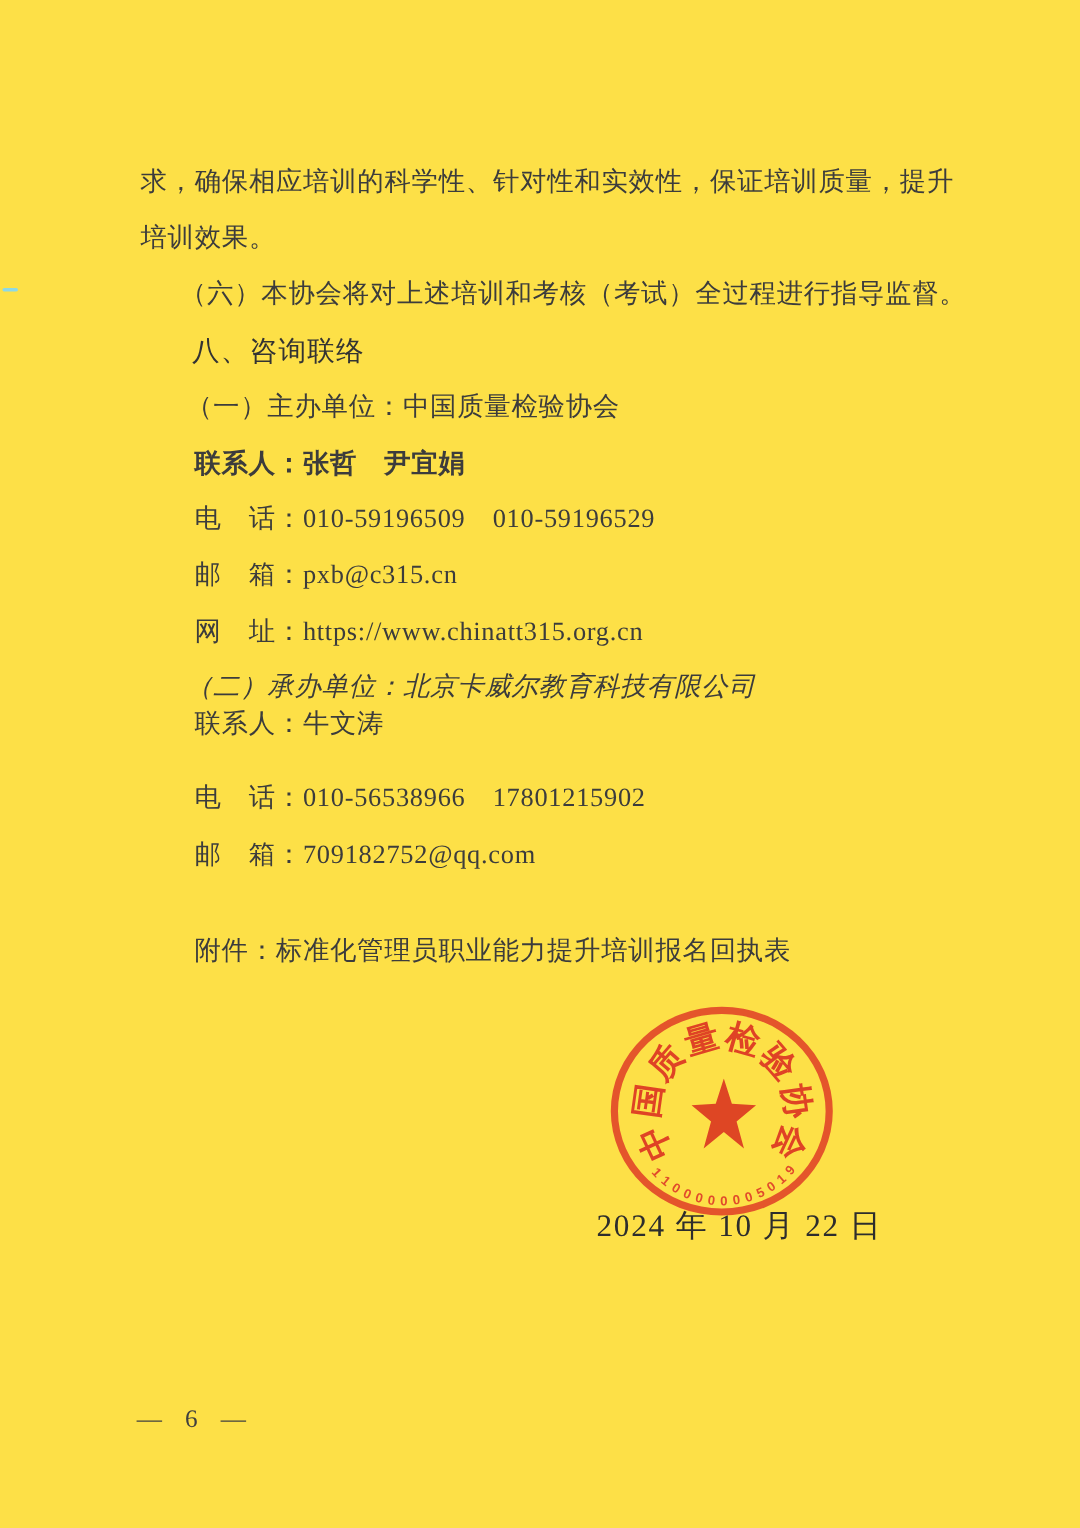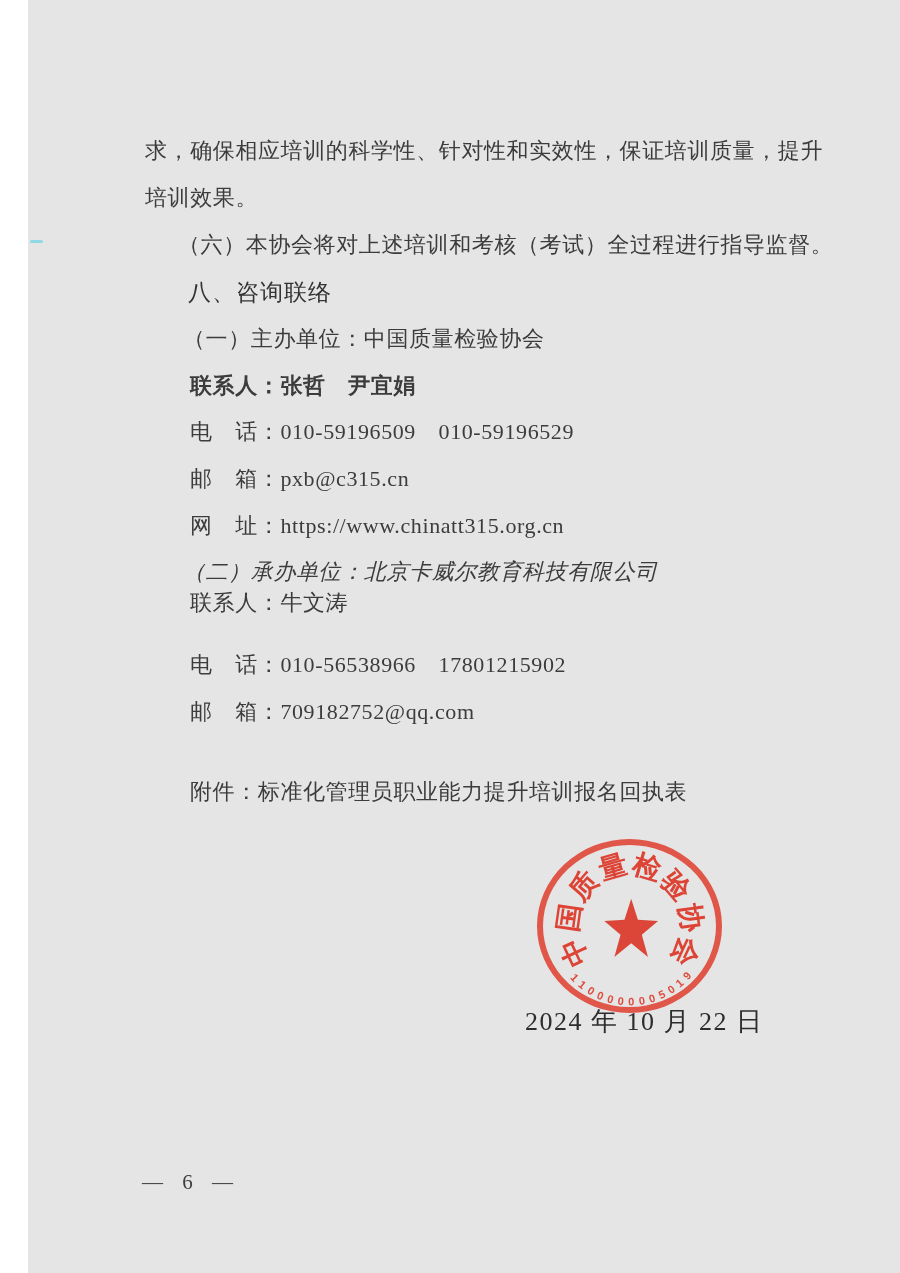--- a/index.html
+++ b/index.html
@@ -5,22 +5,21 @@
   * { margin:0; padding:0; box-sizing:border-box; }
   html,body { width:900px; height:1273px; }
   body {
     background:#ffffff;
     font-family:"Liberation Serif","DejaVu Serif",serif;
     position:relative;
     overflow:hidden;
   }
   .page {
     position:absolute; inset:0;
-    background:#e5e5e5;
-    margin-left:28px;
+    background:#fde047;
   }
   .line {
     position:absolute;
     font-size:22px;
     letter-spacing:0.6px;
     color:#3c3c3c;
     white-space:nowrap;
     font-family:"Liberation Serif","DejaVu Serif",serif;
   }
   .line.heading {

